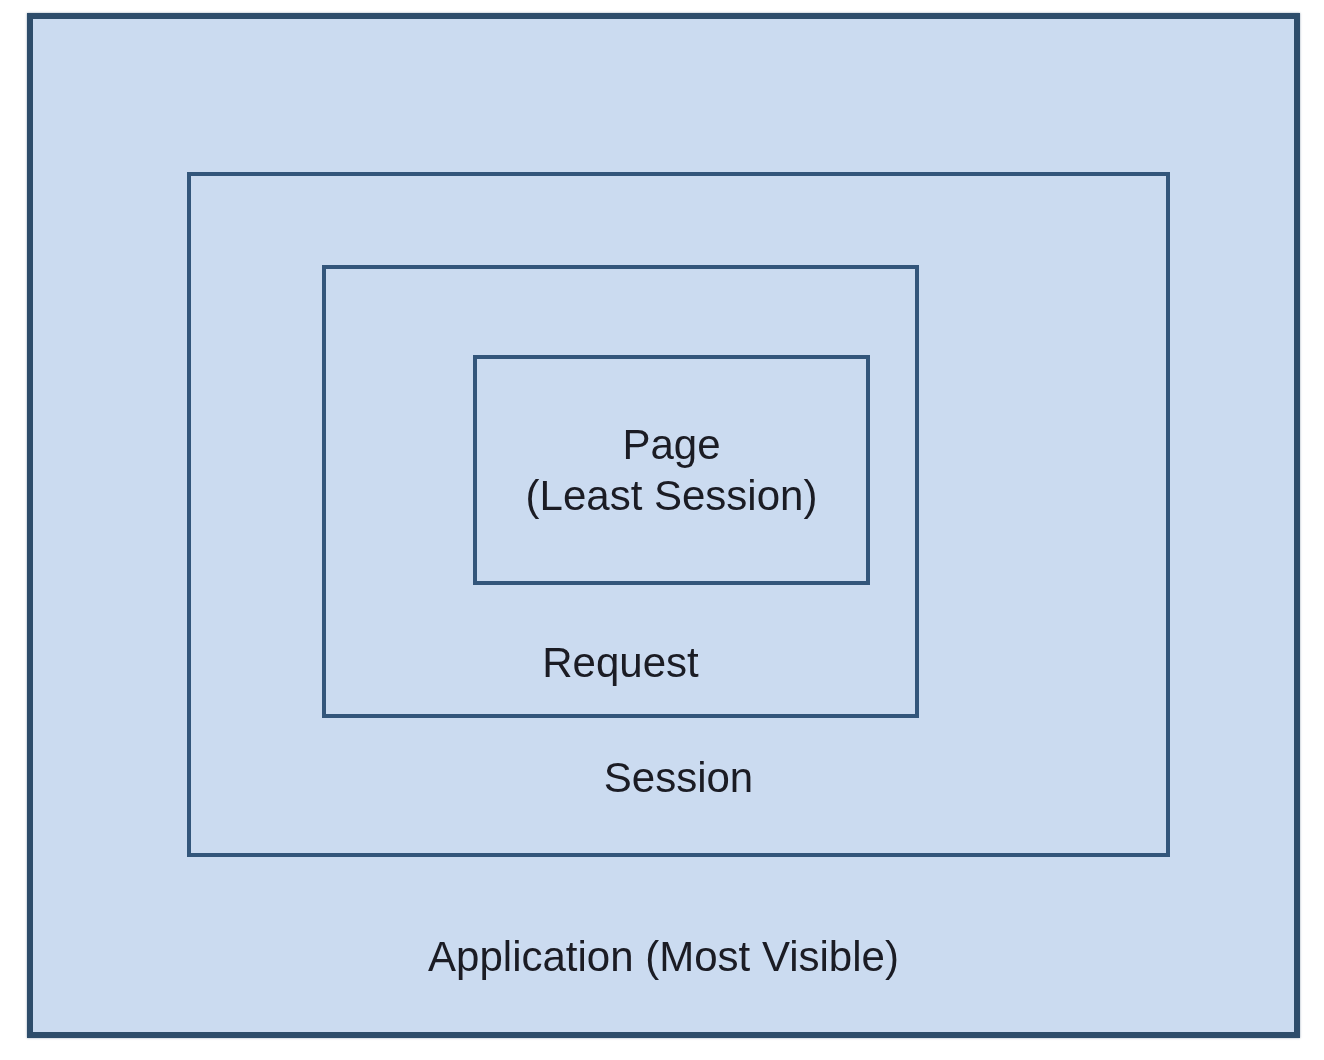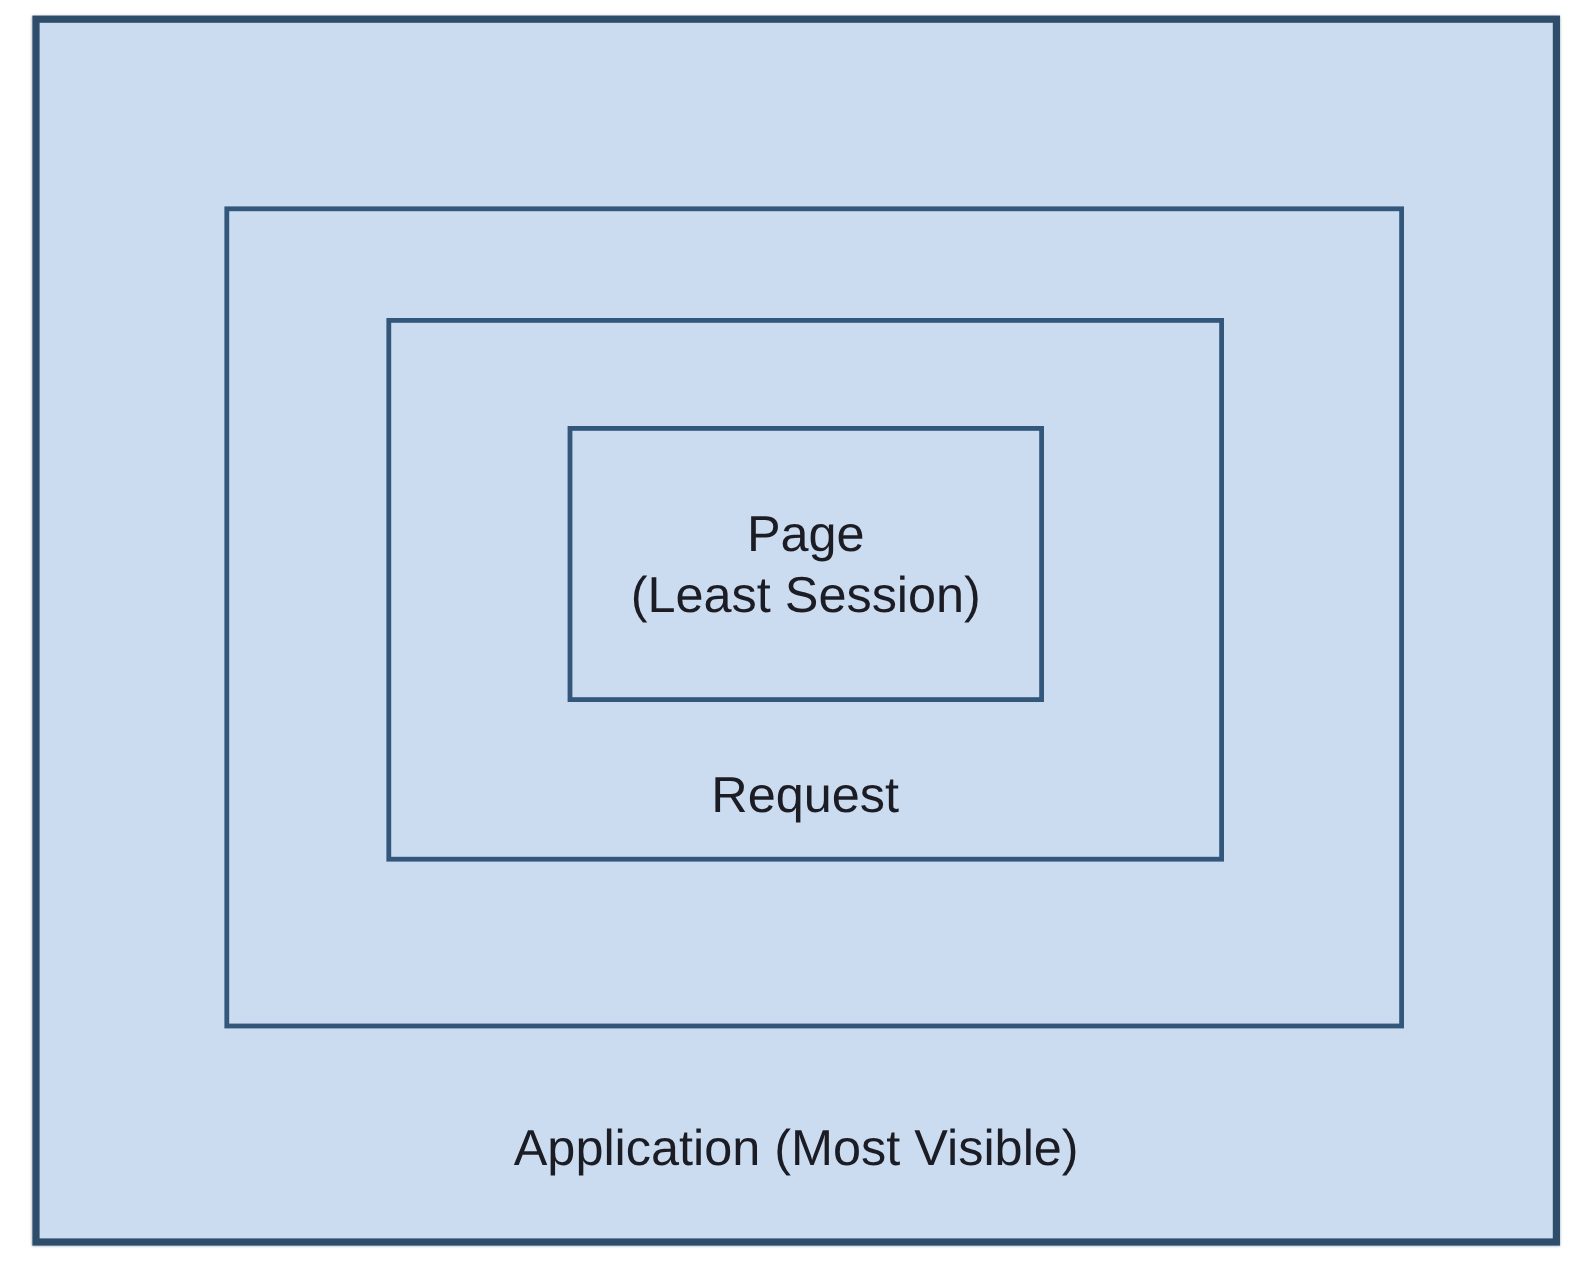--- a/index.html
+++ b/index.html
@@ -31,21 +31,21 @@
   .session-box {
     left: 154px;
     top: 153px;
     width: 983px;
     height: 685px;
     border: 4px solid #33567b;
   }
   .request-box {
     left: 131px;
     top: 89px;
-    width: 698px;
+    width: 597px;
     height: 453px;
     border: 4px solid #33567b;
   }
   .page-box {
     left: 147px;
     top: 86px;
     width: 397px;
     height: 230px;
     border: 4px solid #33567b;
     display: flex;
@@ -87,18 +87,19 @@
       <div class="scope-box request-box">
 
         <div class="scope-box page-box">
           <div class="page-label-line">Page</div>
           <div class="page-label-line">(Least Session)</div>
         </div>
 
         <div class="scope-label request-label">Request</div>
       </div>
 
+      <div class="scope-label session-label">Session</div>
     </div>
 
     <div class="scope-label app-label">Application (Most Visible)</div>
   </div>
 
 </div>
 
 </body></html>

